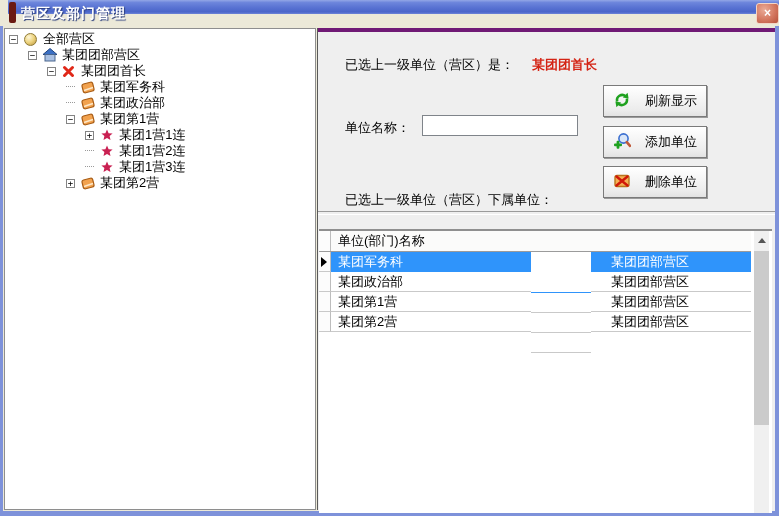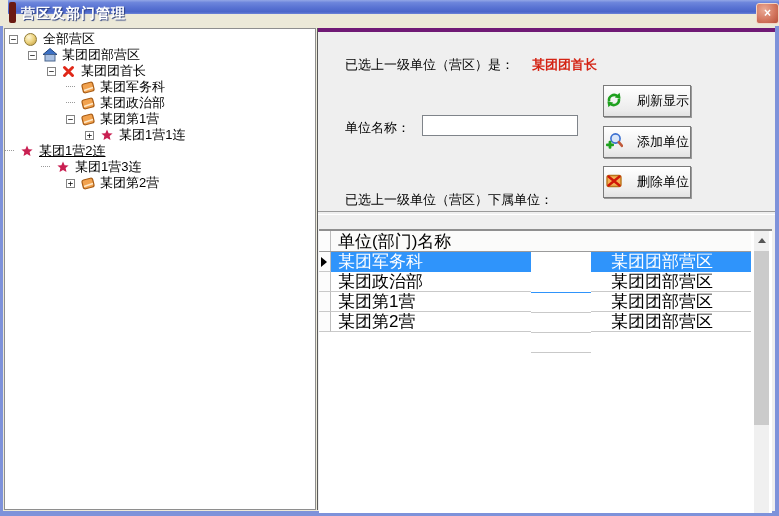--- a/index.html
+++ b/index.html
@@ -67,40 +67,40 @@
   .lbl-selected-parent{left:27px;top:24px;}
   .selected-parent-value{position:absolute;left:214px;top:24px;font-size:13px;font-weight:bold;white-space:nowrap;}
   .lbl-unit-name{left:27px;top:87px;}
   .unit-name-input{
     position:absolute;left:104px;top:83px;width:156px;height:21px;
     border:1px solid #7f848a;background:#fff;box-sizing:border-box;
     font-family:"Liberation Sans", sans-serif;font-size:13px;padding:2px 4px;outline:none;
   }
   .lbl-subunits{left:27px;top:159px;}
   .btn-col .btn{
-    position:absolute;left:285px;width:88px;height:32px;
+    position:absolute;left:285px;width:104px;height:32px;
     background:linear-gradient(#ffffff,#ececec 80%,#e2e2e2);
     border:1px solid #7a7a7a;box-shadow:1px 1px 0 #9a9a9a;
     display:flex;align-items:center;justify-content:center;gap:14px;
     font-size:13px;cursor:default;box-sizing:border-box;
   }
   .btn-refresh{top:53px;} .btn-add{top:94px;} .btn-delete{top:134px;}
   .groove{
     position:absolute;left:0;top:179px;width:457px;height:2px;
     border-top:1px solid #9b9b9b;border-bottom:1px solid #ffffff;box-sizing:content-box;
   }
 
   
   .table-wrap{
     position:absolute;left:1px;top:197px;width:453px;height:284px;
     background:#fff;border-top:2px solid #8f8f8f;box-sizing:border-box;overflow:hidden;
   }
   .grid{width:432px;}
   .grid-header{display:flex;height:21px;background:#fbfbfa;border-bottom:1px solid #9b9b9b;box-sizing:border-box;}
-  .gcell{box-sizing:border-box;font-size:17px;display:flex;align-items:center;overflow:hidden;white-space:nowrap;}
+  .gcell{box-sizing:border-box;font-size:13px;display:flex;align-items:center;overflow:hidden;white-space:nowrap;}
   .c-gutter{width:12px;flex:none;border-right:1px solid #bdbdbd;background:#fcfcfc;position:relative;}
   .c-name{width:200px;flex:none;padding-left:7px;}
   .c-level{width:60px;flex:none;justify-content:flex-end;padding-right:14px;margin-top:40px;}
   .c-camp{width:160px;flex:none;padding-left:20px;}
   .grid-row{display:flex;height:20px;}
   .grid-row .gcell{border-bottom:1px solid #c9c9c9;}
   .grid-row.selected .c-name,
   .grid-row.selected .c-level,
   .grid-row.selected .c-camp{background:#2f94fb;color:#fff;border-bottom-color:#2f94fb;}
   .sel-arrow{
@@ -191,30 +191,30 @@
     </div>
     <div class="tree-row" style="padding-left: 80px;">
       <span class="tbox">+</span>
       <span class="ticon">
         <svg width="12" height="12" viewBox="0 0 12 12">
           <polygon points="6,0.5 7.6,4.2 11.6,4.5 8.6,7.1 9.5,11 6,8.9 2.5,11 3.4,7.1 0.4,4.5 4.4,4.2" fill="#c92052"></polygon>
         </svg>
       </span>
       <span class="tlabel">某团1营1连</span>
     </div>
-    <div class="tree-row" style=" text-decoration: underline;">
+    <div class="tree-row" style="padding-left: 80px;">
       <span class="stub"></span>
       <span class="ticon">
         <svg width="12" height="12" viewBox="0 0 12 12">
           <polygon points="6,0.5 7.6,4.2 11.6,4.5 8.6,7.1 9.5,11 6,8.9 2.5,11 3.4,7.1 0.4,4.5 4.4,4.2" fill="#c92052"></polygon>
         </svg>
       </span>
       <span class="tlabel">某团1营2连</span>
     </div>
-    <div class="tree-row" style="padding-left: 36px;">
+    <div class="tree-row" style="padding-left: 80px;">
       <span class="stub"></span>
       <span class="ticon">
         <svg width="12" height="12" viewBox="0 0 12 12">
           <polygon points="6,0.5 7.6,4.2 11.6,4.5 8.6,7.1 9.5,11 6,8.9 2.5,11 3.4,7.1 0.4,4.5 4.4,4.2" fill="#c92052"></polygon>
         </svg>
       </span>
       <span class="tlabel">某团1营3连</span>
     </div>
     <div class="tree-row" style="padding-left: 61px;">
       <span class="tbox">+</span>

